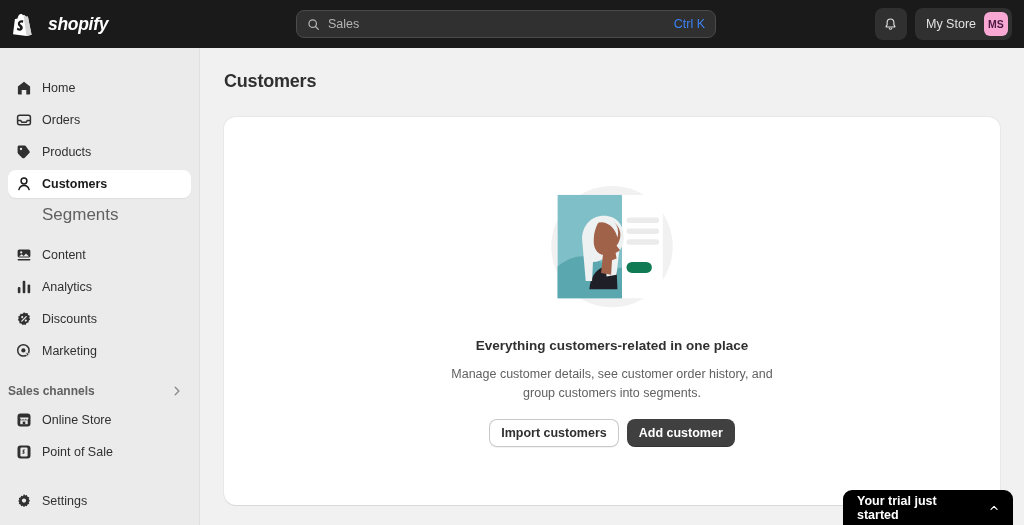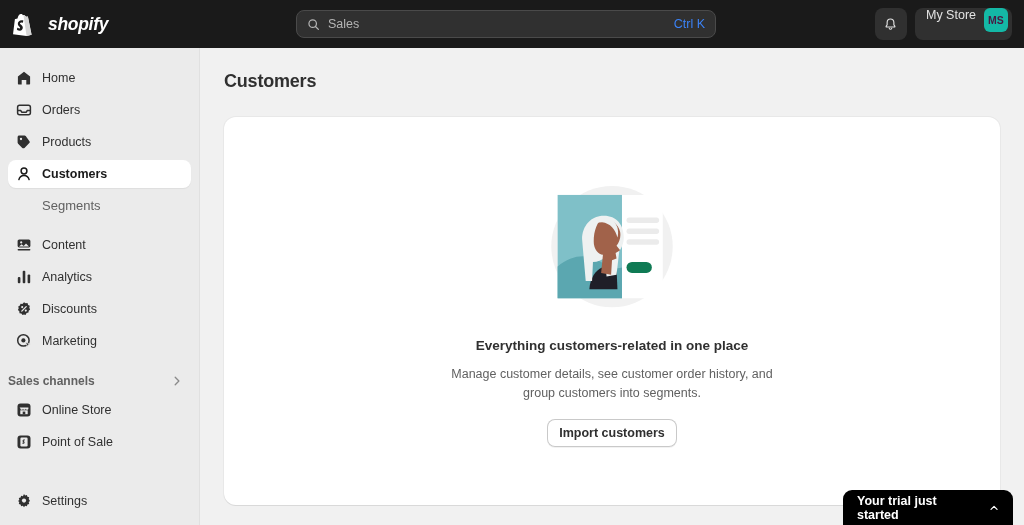--- a/index.html
+++ b/index.html
@@ -56,41 +56,41 @@
   }
   .bell-btn {
     width: 32px; height: 32px; border-radius: 8px;
     background: #303030;
     display: flex; align-items: center; justify-content: center;
     cursor: pointer;
   }
   .store-btn {
     height: 32px; border-radius: 8px;
     background: #303030;
-    display: flex; gap: 8px;
+    display: flex; align-items: center; gap: 8px;
     padding: 0 4px 0 11px;
     cursor: pointer;
   }
   .store-name { color: #e3e3e3; font-size: 12.5px; }
   .avatar {
     width: 24px; height: 24px; border-radius: 6px;
-    background: #14b8a6;
+    background: #f9a8d4;
     color: #4a1942; font-size: 10.5px; font-weight: bold;
     display: flex; align-items: center; justify-content: center;
     letter-spacing: 0.2px;
   }
 
   
   .sidebar {
     position: absolute; top: 48px; left: 0;
     width: 200px; height: 477px;
     background: #ebebeb;
     border-right: 1px solid #e0e0e0;
   }
-  .nav-list { padding-top: 16px; }
+  .nav-list { padding-top: 26px; }
   .nav-item {
     display: flex; align-items: center;
     height: 28px; margin: 0 8px 4px 8px;
     padding: 0 8px;
     border-radius: 8px;
     cursor: pointer;
     gap: 10px;
   }
   .nav-item .ico { width: 16px; height: 16px; flex: 0 0 16px; display:block; }
   .nav-item .lbl {
@@ -101,21 +101,21 @@
     box-shadow: 0 1px 1px rgba(0,0,0,0.06);
   }
   .nav-item.active .lbl { font-weight: bold; color: #1a1a1a; }
 
   .nav-sub {
     display: flex; align-items: center;
     height: 26px; margin: 0 8px 4px 8px;
     padding-left: 34px;
     border-radius: 8px; cursor: pointer;
   }
-  .nav-sub .lbl { font-size: 13px; color: #616161; }
+  .nav-sub .lbl { font-size: 17px; color: #616161; }
 
   .nav-gap { height: 9px; }
 
   .nav-section {
     display: flex; align-items: center;
     height: 26px; margin: 0 8px 2px 0; padding: 0 8px;
     cursor: pointer; border-radius: 8px;
   }
   .nav-section .lbl {
     font-size: 12px; color: #616161; font-weight: bold;
@@ -374,20 +374,21 @@
         <rect x="104" y="71" width="36" height="6" rx="3" fill="#ebebeb"></rect>
         <rect x="104" y="96" width="28" height="12" rx="6" fill="#0f7a54"></rect>
       </g>
     </svg>
 
     <div class="empty-title">Everything customers-related in one place</div>
     <div class="empty-body">Manage customer details, see customer order history, and group customers into segments.</div>
 
     <div class="btn-row">
       <button class="btn btn-secondary">Import customers</button>
+      <button class="btn btn-primary">Add customer</button>
     </div>
   </section>
 </main>
 
 <div class="trial">
   <span class="trial-label">Your trial just started</span>
   <svg class="trial-chev" viewBox="0 0 12 12">
     <path d="M2.4 7.6L6 4l3.6 3.6" fill="none" stroke="#ffffff" stroke-width="1.4" stroke-linecap="round" stroke-linejoin="round"></path>
   </svg>
 </div>

